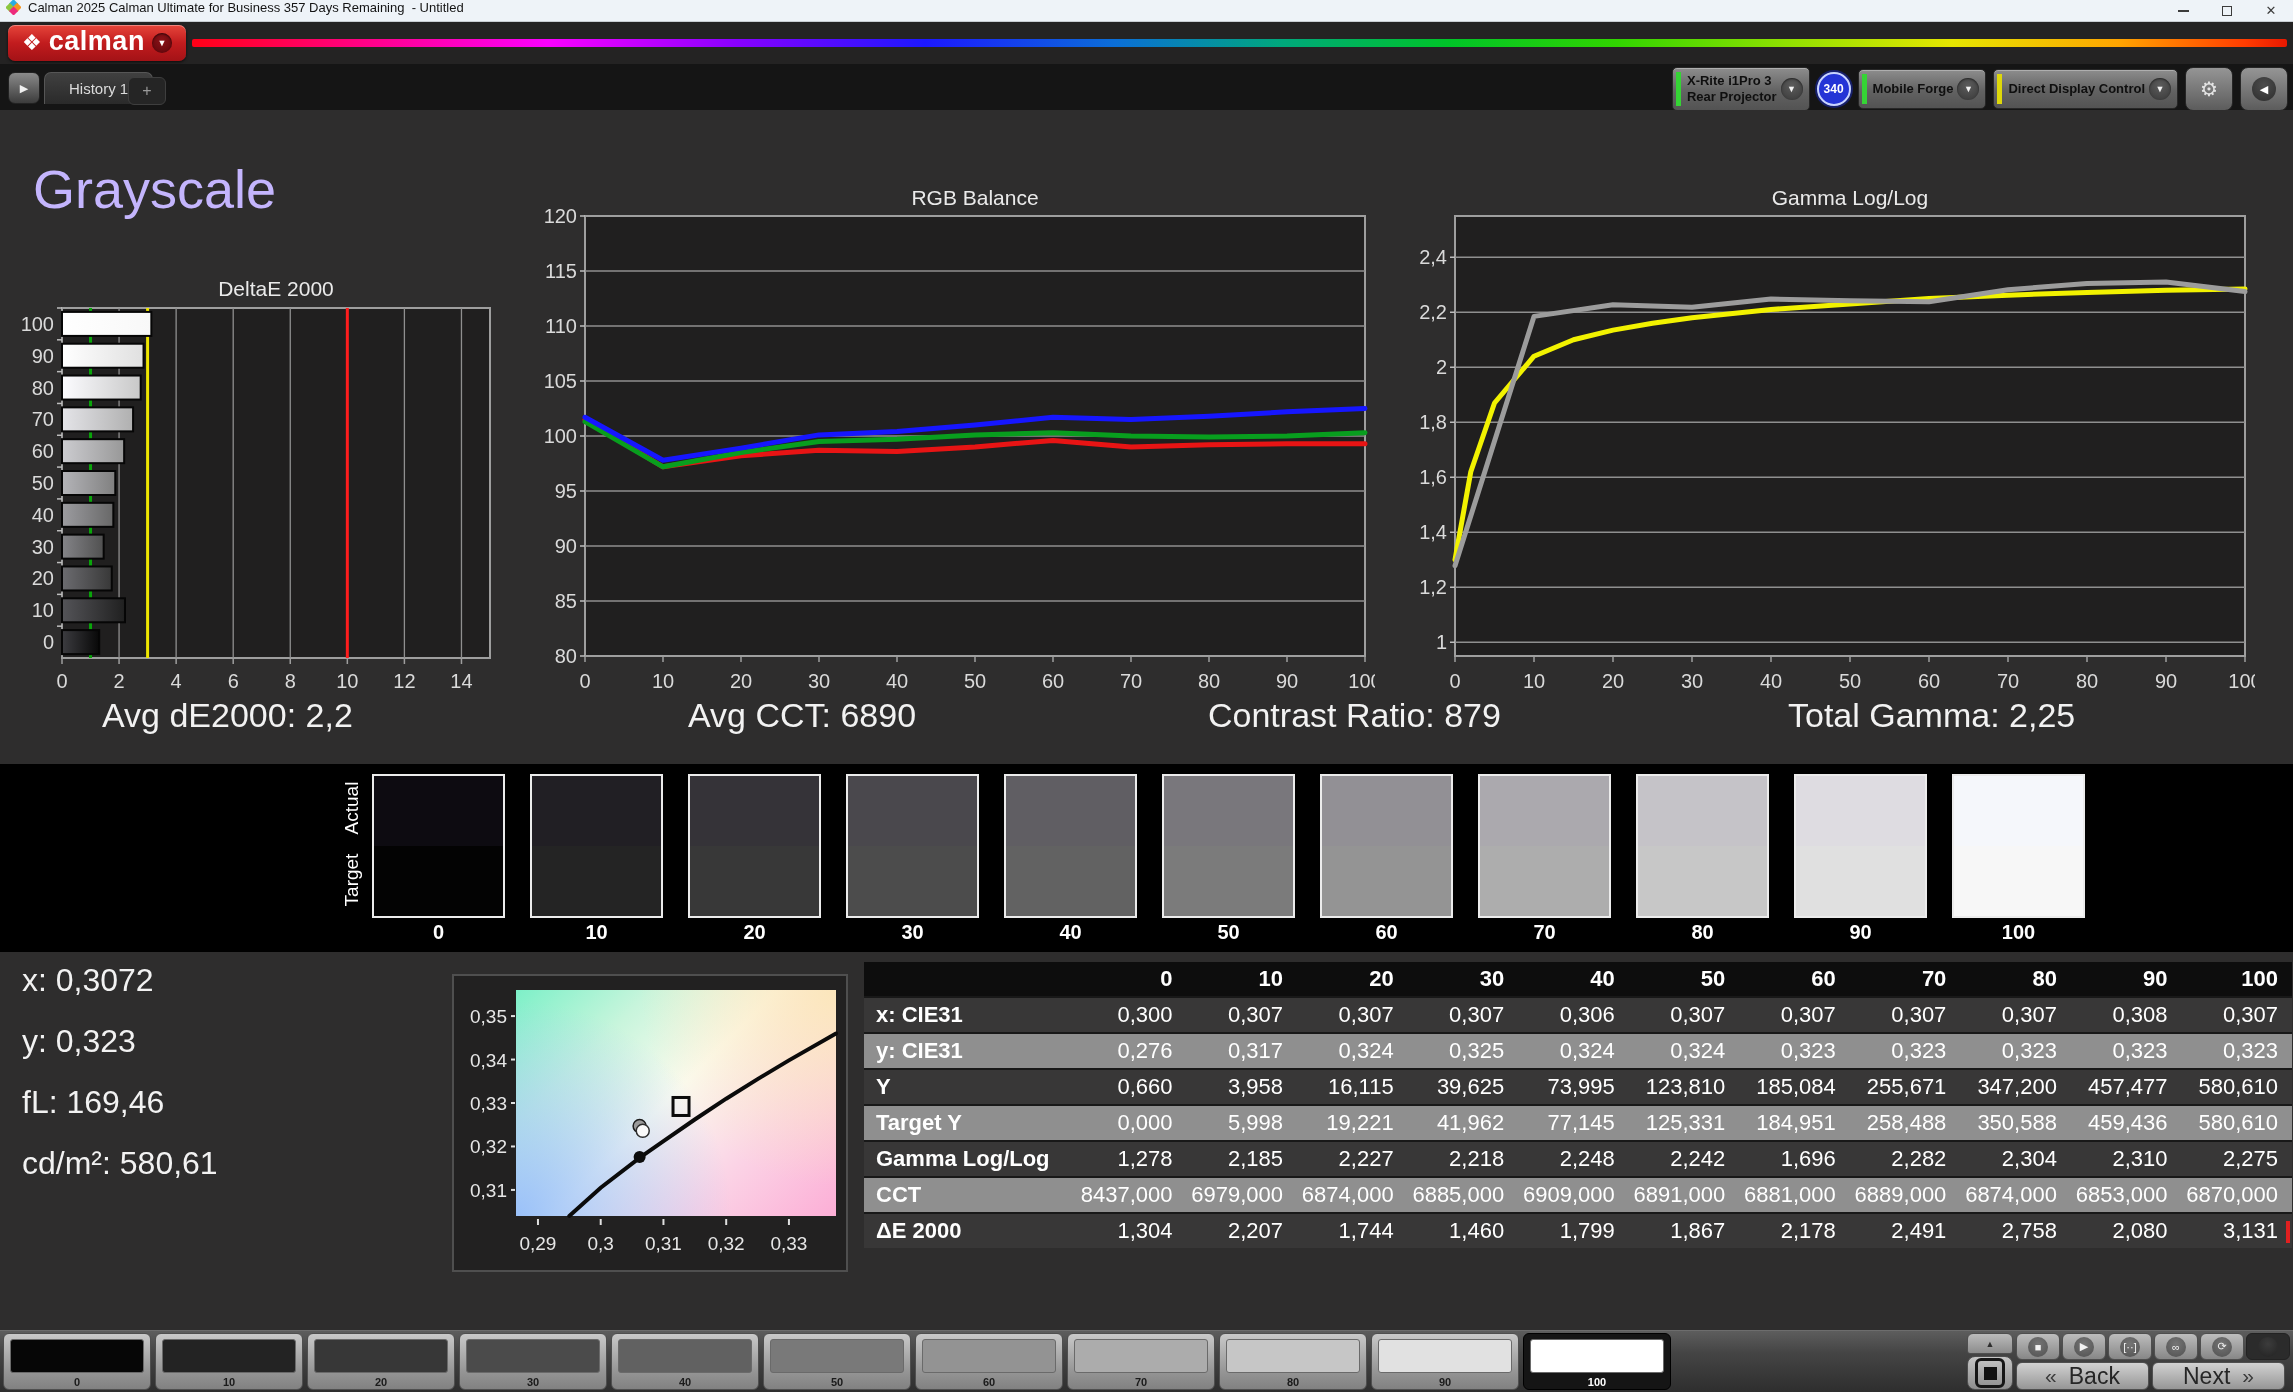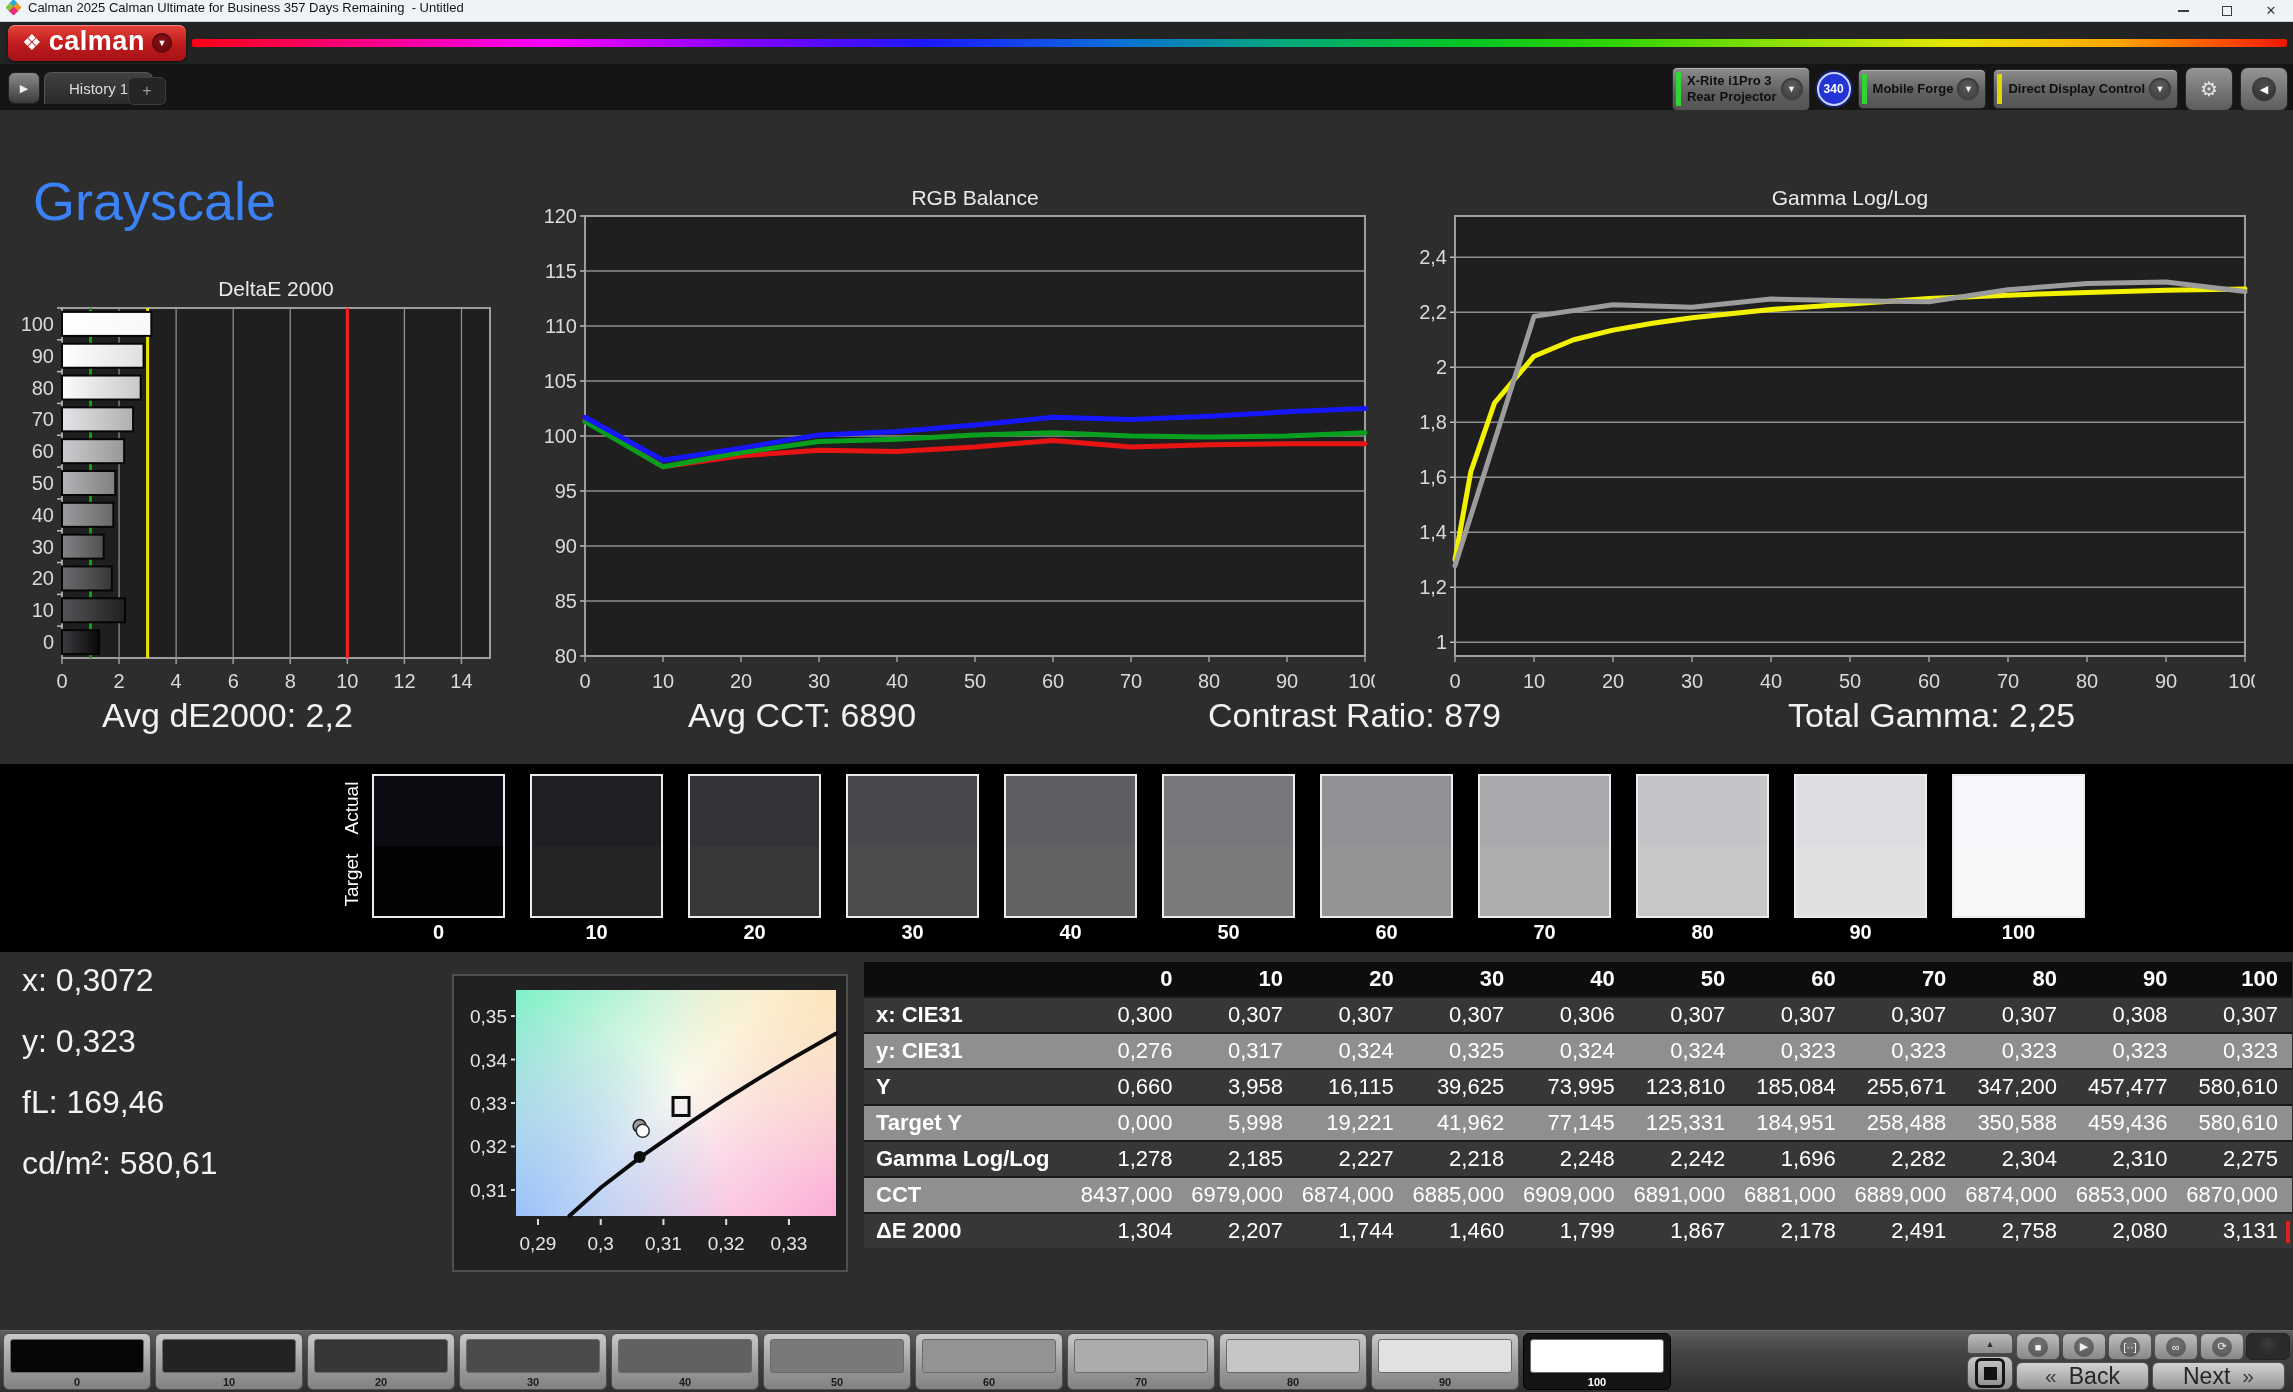--- a/index.html
+++ b/index.html
@@ -33,21 +33,21 @@
   .devbtn{position:relative;background:linear-gradient(#8d8d8d,#626262 55%,#535353);border:1px solid #272727;border-radius:5px;height:40px;display:flex;flex-direction:column;justify-content:center;padding:0 32px 0 14px;box-shadow:inset 0 1px 0 rgba(255,255,255,.3);box-sizing:border-box;}
   .devbtn .stripe{position:absolute;left:3px;top:4px;bottom:4px;width:5px;}
   .devtxt{font-size:13px;font-weight:bold;color:#0f0f0f;line-height:16px;white-space:nowrap;}
   .devchev{position:absolute;right:6px;top:50%;transform:translateY(-50%);width:22px;height:22px;border-radius:50%;background:radial-gradient(circle at 50% 35%,#5c5c5c,#383838);color:#f2f2f2;font-size:9px;display:flex;align-items:center;justify-content:center;box-shadow:inset 0 1px 2px rgba(0,0,0,.55);}
   .badge{width:34px;height:34px;border-radius:50%;background:#2434d6;border:2px solid #c9d4ff;box-shadow:0 0 0 2px #17206b;color:#fff;font-size:12px;font-weight:bold;display:flex;align-items:center;justify-content:center;box-sizing:border-box;}
   .iconbtn{width:46px;height:42px;border-radius:8px;background:linear-gradient(#959595,#5c5c5c);border:1px solid #262626;display:flex;align-items:center;justify-content:center;color:#e4e4e4;font-size:20px;}
   .iconbtn .circ-dark{width:24px;height:24px;border-radius:50%;background:radial-gradient(circle at 50% 35%,#4d4d4d,#2d2d2d);color:#fff;font-size:11px;display:flex;align-items:center;justify-content:center;}
 
   
   .main{position:absolute;top:110px;left:0;right:0;height:1220px;background:#2e2d2d;}
-  .page-title{position:absolute;left:33px;top:48px;font-size:54px;color:#3b82f6;margin-top:12px;}
+  .page-title{position:absolute;left:33px;top:48px;font-size:54px;color:#c4b5fd;}
   .chartbox{position:absolute;}
   svg{display:block;}
   svg text{font-family:"Liberation Sans",sans-serif;}
   .ctitle{font-size:21px;fill:#eaeaea;}
   .ctick{font-size:20px;fill:#dadada;}
   .cietick{font-size:19px;fill:#e6e6e6;}
   .stat{position:absolute;top:586px;font-size:34px;color:#f2f2f2;}
 
   
   .band{position:absolute;left:0;top:654px;width:100%;height:188px;background:#000;}

